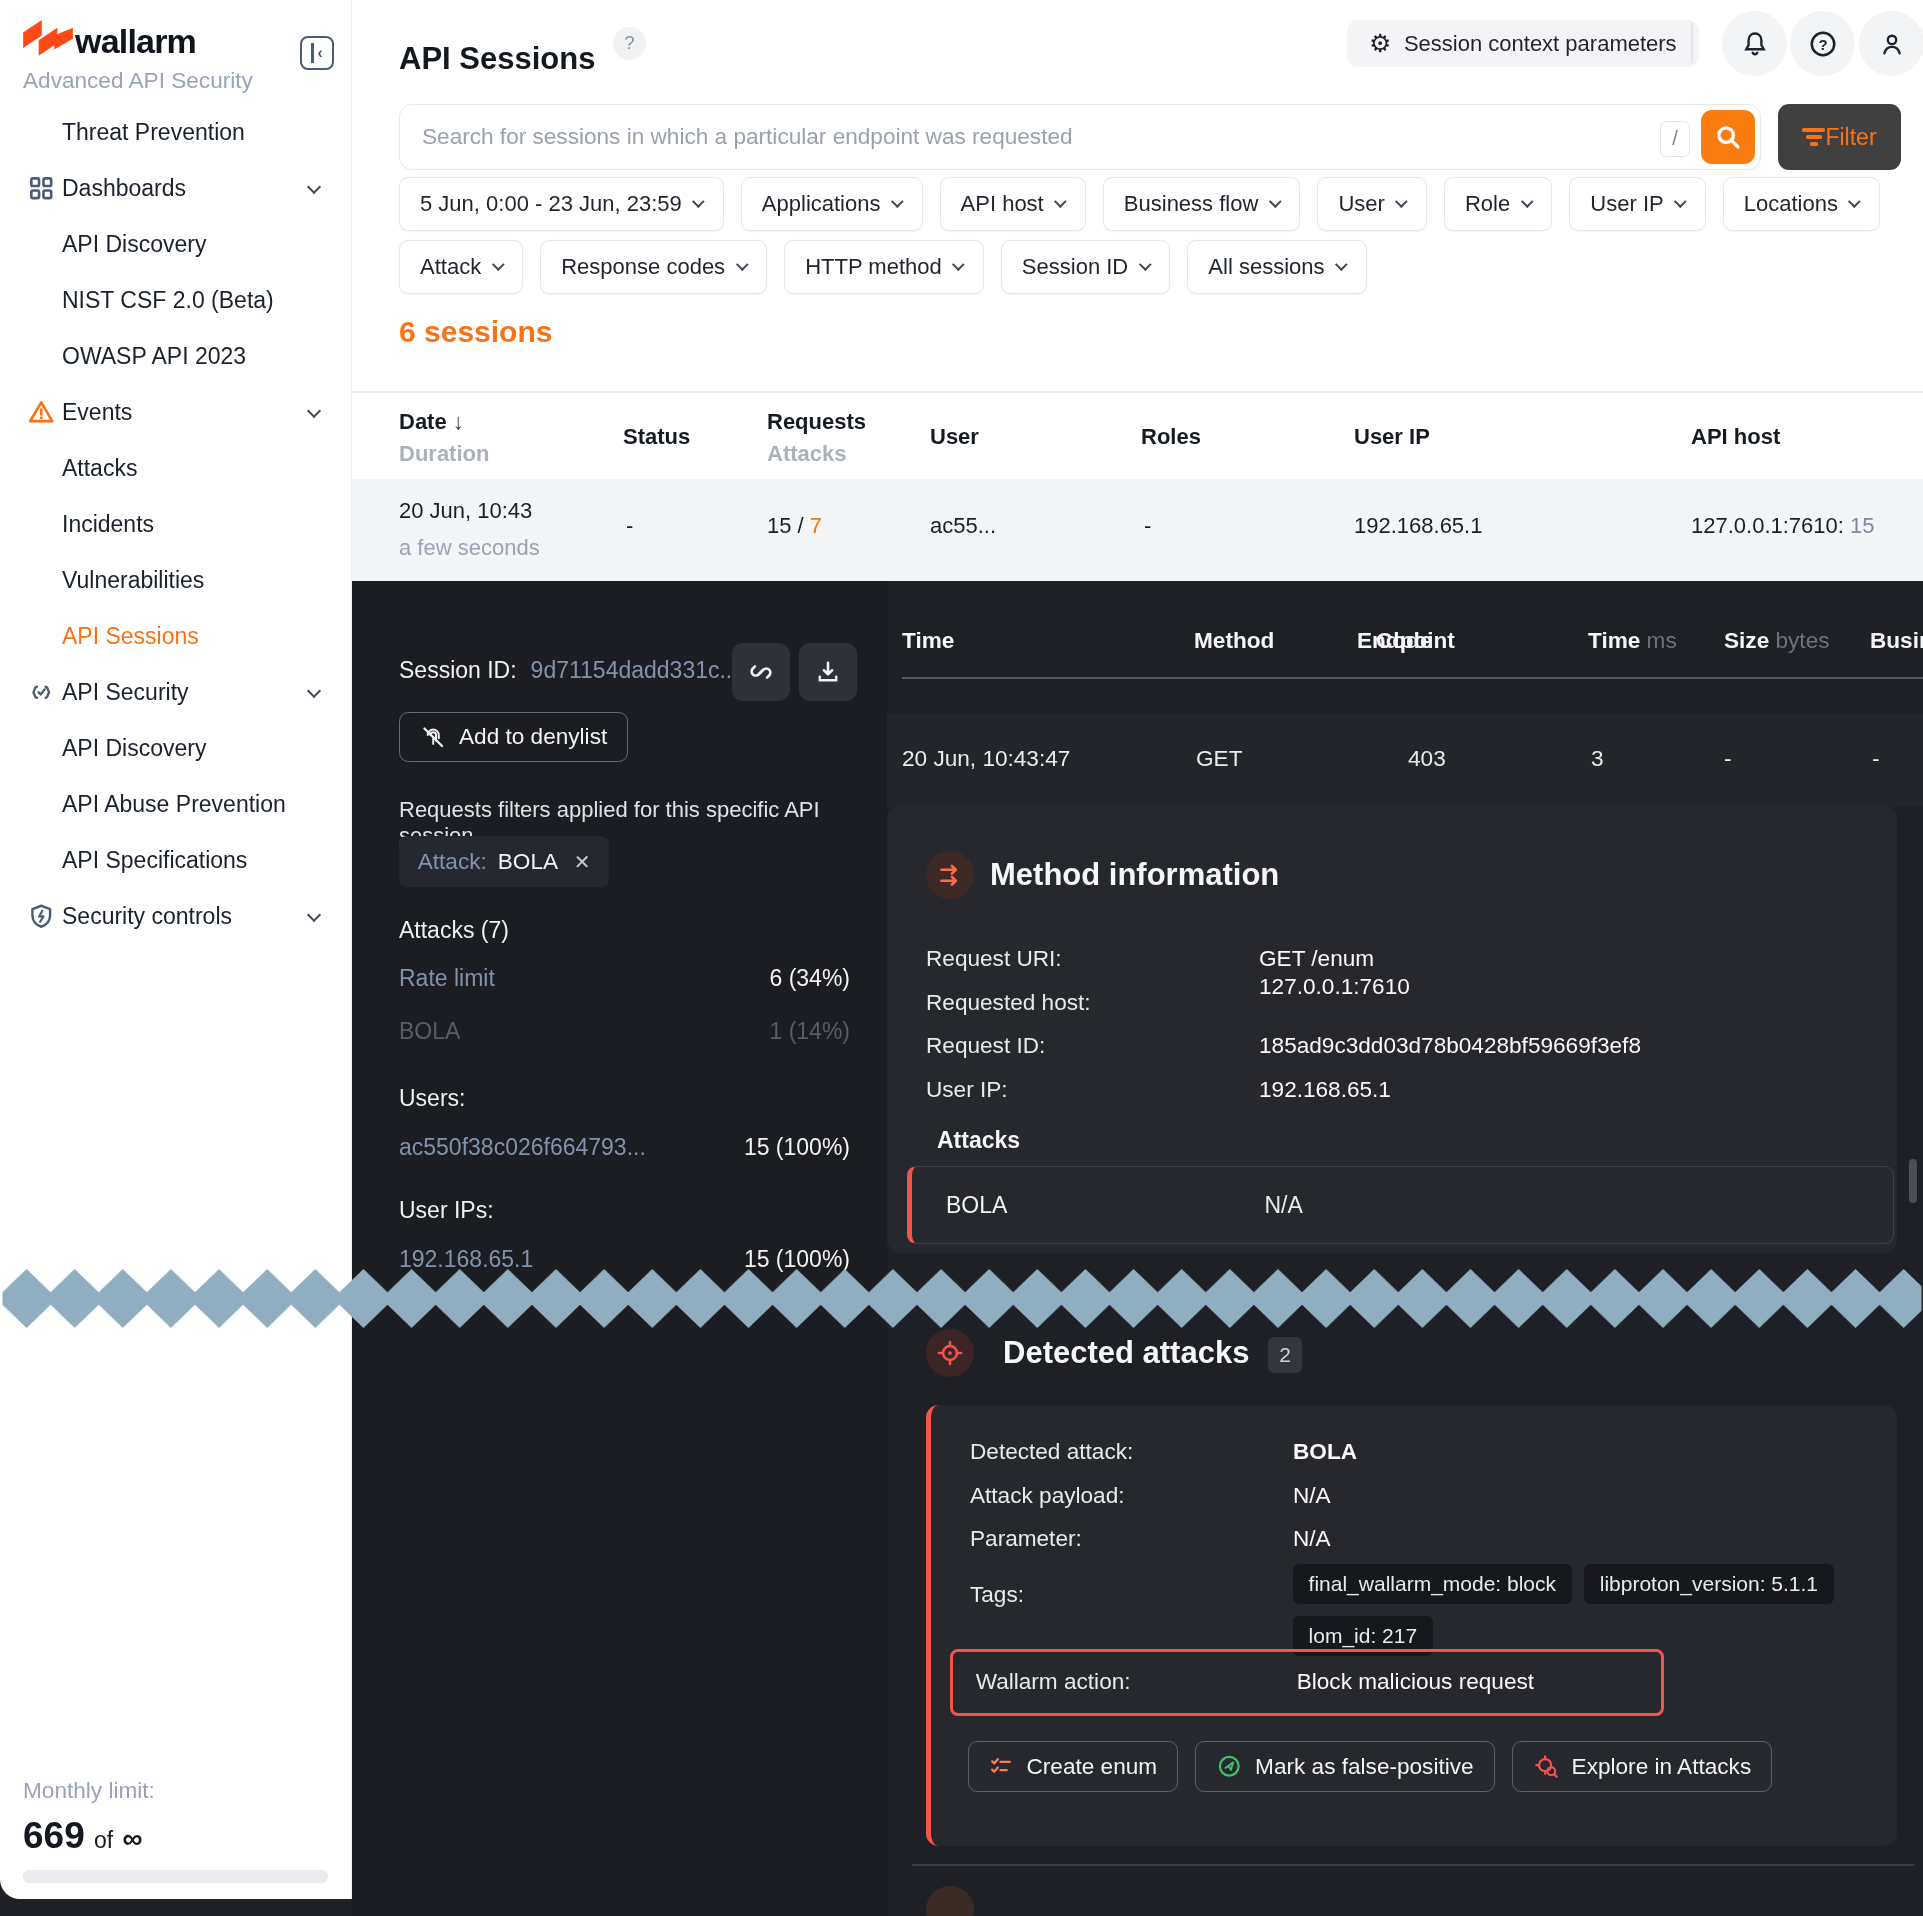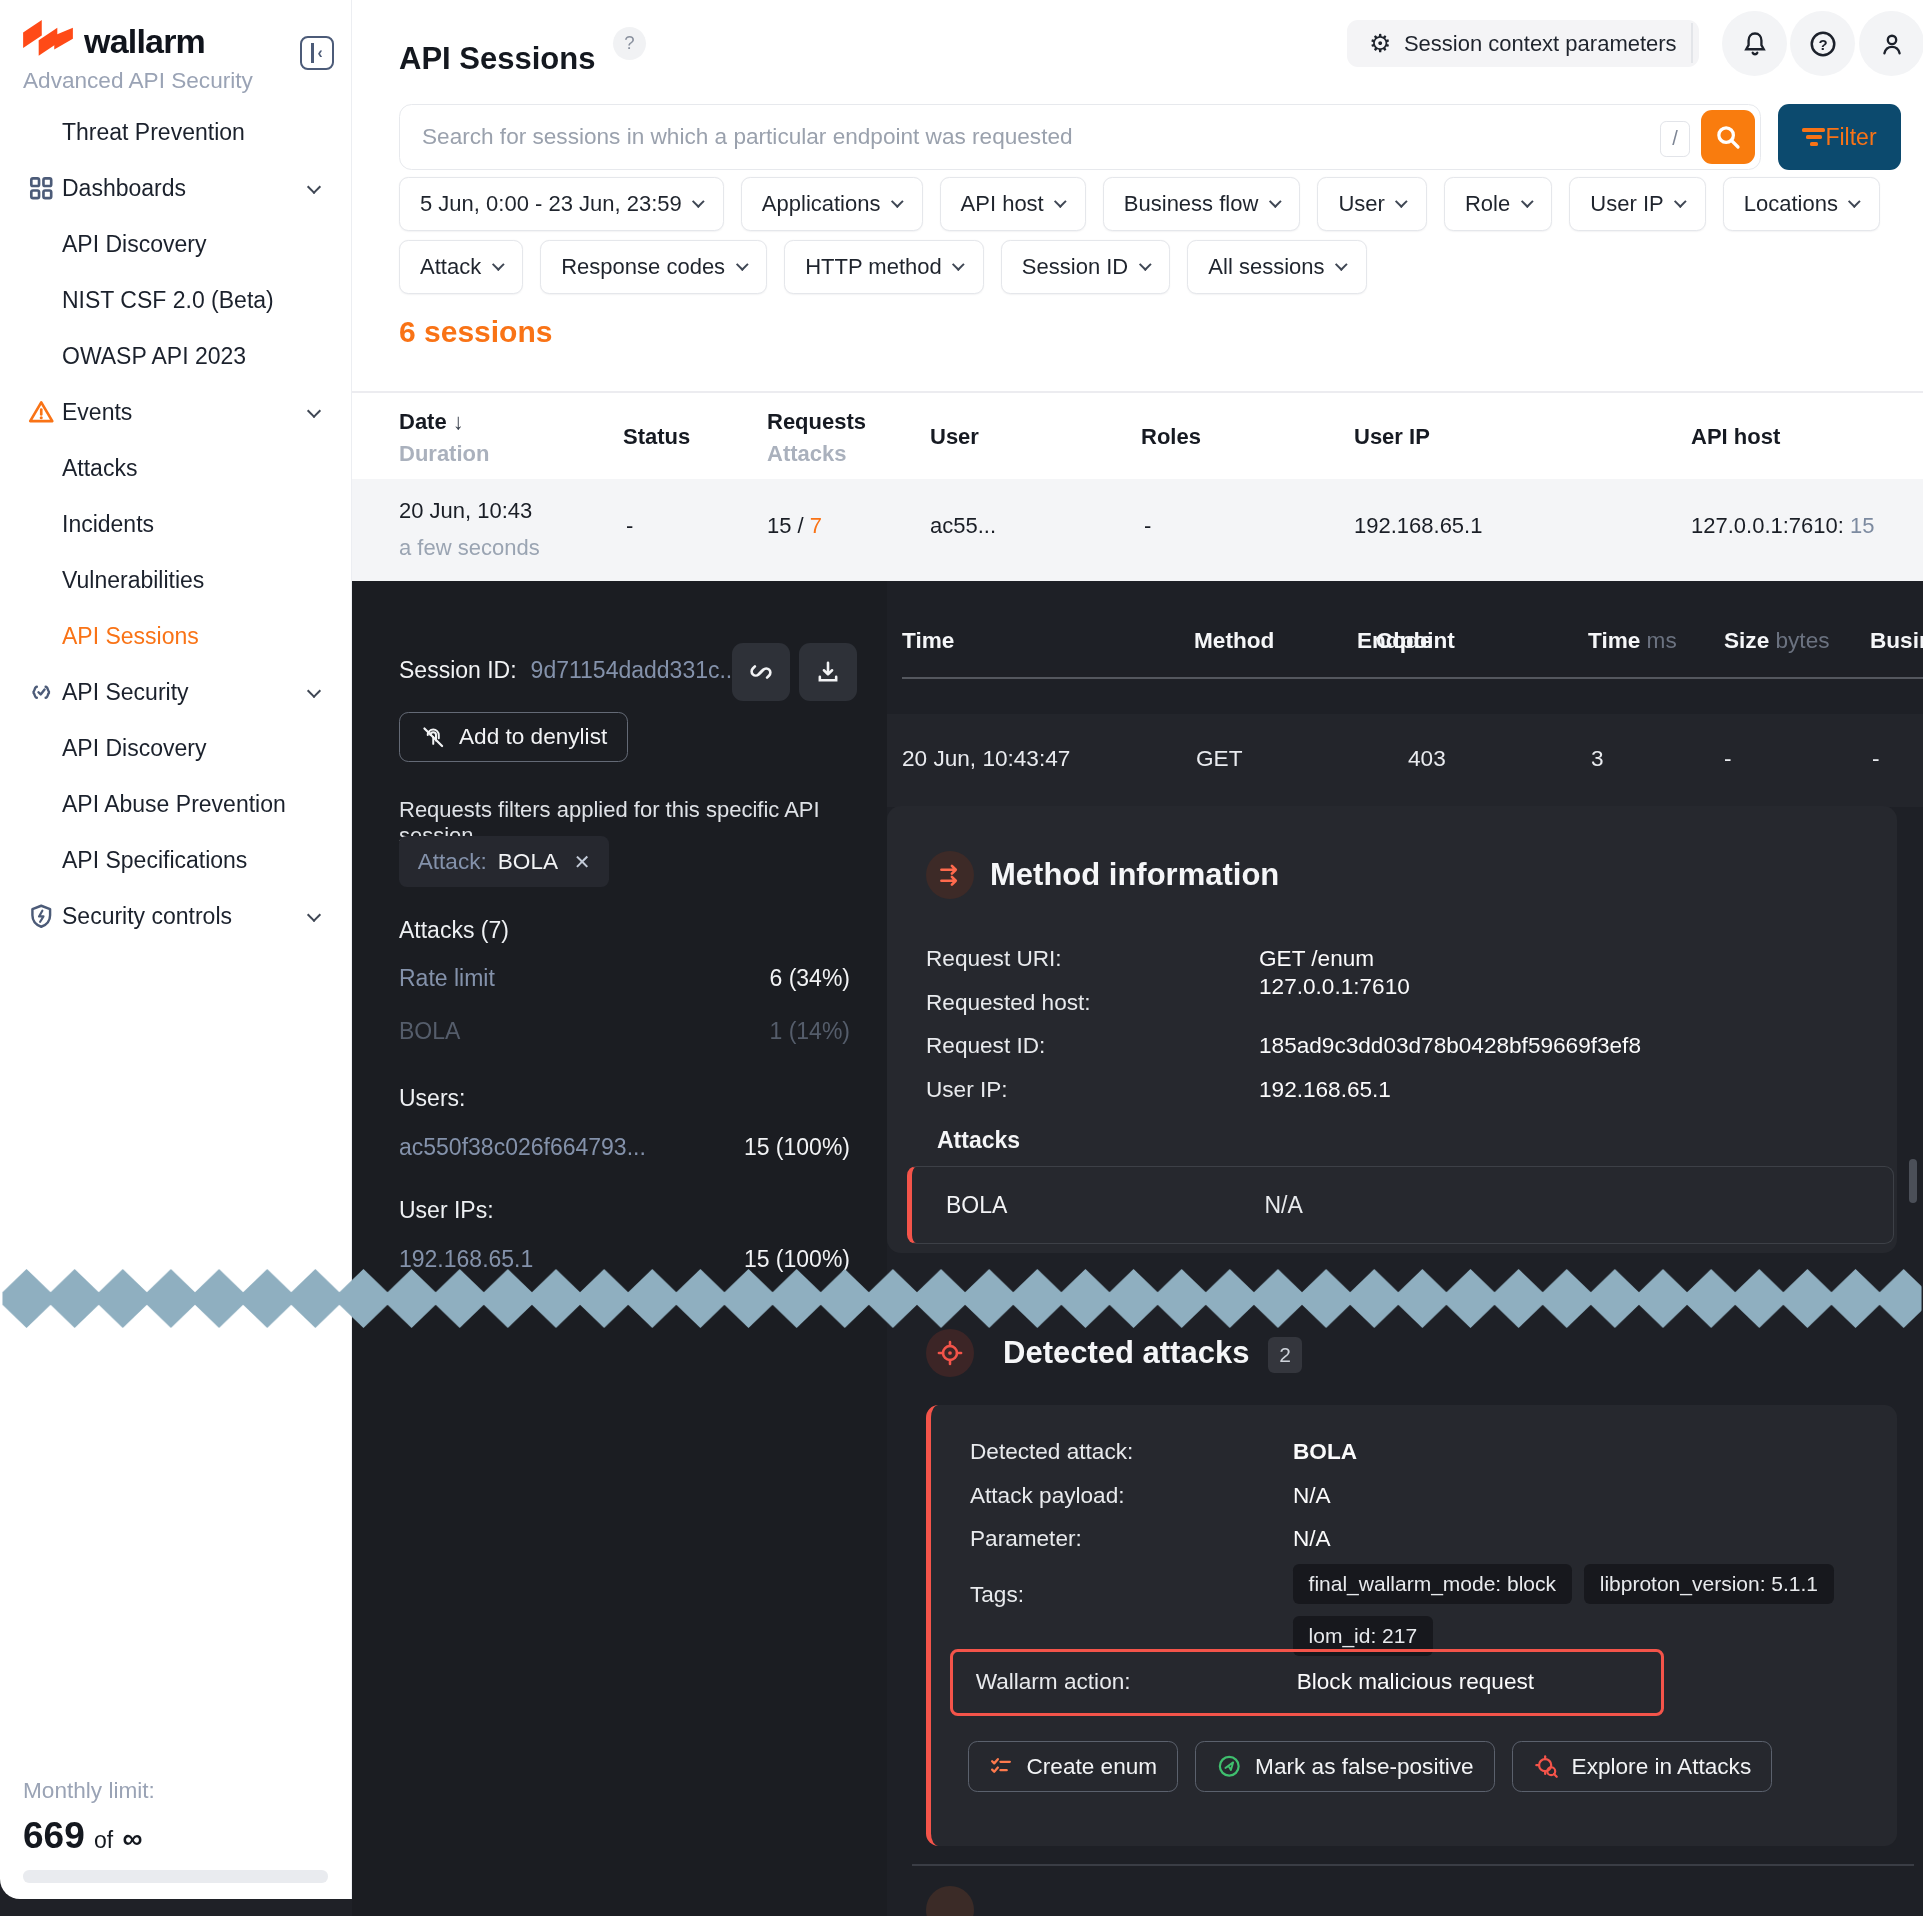--- a/index.html
+++ b/index.html
@@ -3,21 +3,21 @@
 <meta charset="utf-8">
 <style>
   html,body{margin:0;padding:0;background:#1f2127;}
   *{box-sizing:border-box;font-family:"Liberation Sans","DejaVu Sans",sans-serif;}
   .page{position:relative;width:1924px;height:1916px;background:#1f2127;overflow:hidden;}
   svg{display:block;}
 
   
   .sidebar{position:absolute;left:0;top:0;width:352px;height:1899px;background:#ffffff;
     border-right:1.6px solid #eceef2;border-radius:0 0 0 20px;}
-  .brand{position:absolute;left:23px;top:20px;display:flex;align-items:center;gap:11px;}
+  .brand{position:absolute;left:23px;top:20px;display:flex;align-items:center;gap:2px;}
   .brand-name{font-size:34px;font-weight:bold;color:#10141c;letter-spacing:-0.8px;}
   .brand-sub{position:absolute;left:23px;top:68px;font-size:22.6px;color:#9aa3b5;}
   .collapse-btn{position:absolute;left:300px;top:36px;width:34px;height:34px;border:2.3px solid #4c5b78;
     border-radius:7.8px;display:flex;align-items:center;justify-content:center;color:#4c5b78;}
   .collapse-btn .bar{position:absolute;left:9.3px;top:4.7px;bottom:4.7px;width:2.3px;background:#4c5b78;}
   .collapse-btn .arr{font-size:15.6px;margin-left:6.2px;font-weight:bold;}
   .nav{position:absolute;left:0;top:104px;width:352px;}
   .nav-item{position:relative;height:56px;display:flex;align-items:center;font-size:23px;color:#1b212c;cursor:pointer;}
   .nav-item .ic{position:absolute;left:28px;width:26.5px;height:26.5px;}
   .nav-item .lbl{margin-left:62px;}
@@ -41,21 +41,21 @@
   .hdr-div{position:absolute;left:1339px;top:23px;width:1.6px;height:40px;background:#e3e5e9;}
   .round-ic{position:absolute;top:11px;width:65px;height:65px;border-radius:50%;background:#f3f4f6;
     display:flex;align-items:center;justify-content:center;color:#1c212b;}
   .searchbar{position:absolute;left:47px;top:104px;width:1362px;height:66px;border:1.6px solid #e7e9ed;border-radius:12.5px;background:#fff;}
   .searchbar input{position:absolute;left:20px;top:0;width:1199px;height:100%;border:none;outline:none;font-size:22.6px;color:#30343c;background:transparent;}
   .searchbar input::placeholder{color:#9aa1ad;}
   .slash-badge{position:absolute;right:70px;top:15.6px;width:30px;height:36px;border:1.6px solid #e2e4e9;border-radius:6.2px;
     color:#7d8594;font-size:20px;display:flex;align-items:center;justify-content:center;}
   .search-btn{position:absolute;right:4.7px;top:5.4px;width:54px;height:54px;background:#f97c0e;border-radius:11px;
     display:flex;align-items:center;justify-content:center;}
-  .filter-btn{position:absolute;left:1426px;top:104px;width:123px;height:66px;background:#0c4a6e;border-radius:11px;
+  .filter-btn{position:absolute;left:1426px;top:104px;width:123px;height:66px;background:#404040;border-radius:11px;
     display:flex;align-items:center;justify-content:center;color:#f97316;font-size:23px;}
   .fl i{display:block;height:3.1px;background:#f97316;border-radius:1.6px;margin:3.9px auto;}
   .chips{position:absolute;left:47px;display:flex;gap:17px;}
   .chips.r1{top:177px;}
   .chips.r2{top:240px;}
   .chip{height:54px;padding:0 20px;border:0.8px solid #e5e7eb;border-radius:9.3px;background:#fff;
     box-shadow:0 0.8px 1.6px rgba(16,24,40,.05);display:flex;align-items:center;gap:12.5px;font-size:22px;color:#1f242d;}
   .chip .chev{width:8.6px;height:8.6px;border-right:2.3px solid #3f4754;border-bottom:2.3px solid #3f4754;transform:rotate(45deg);margin-top:-4.7px;}
   .sess-count{position:absolute;left:47px;top:315px;font-size:30px;font-weight:bold;color:#f97316;}
   .tbl-div{position:absolute;left:0;top:391px;width:1572px;height:1.6px;background:#ececf0;}

